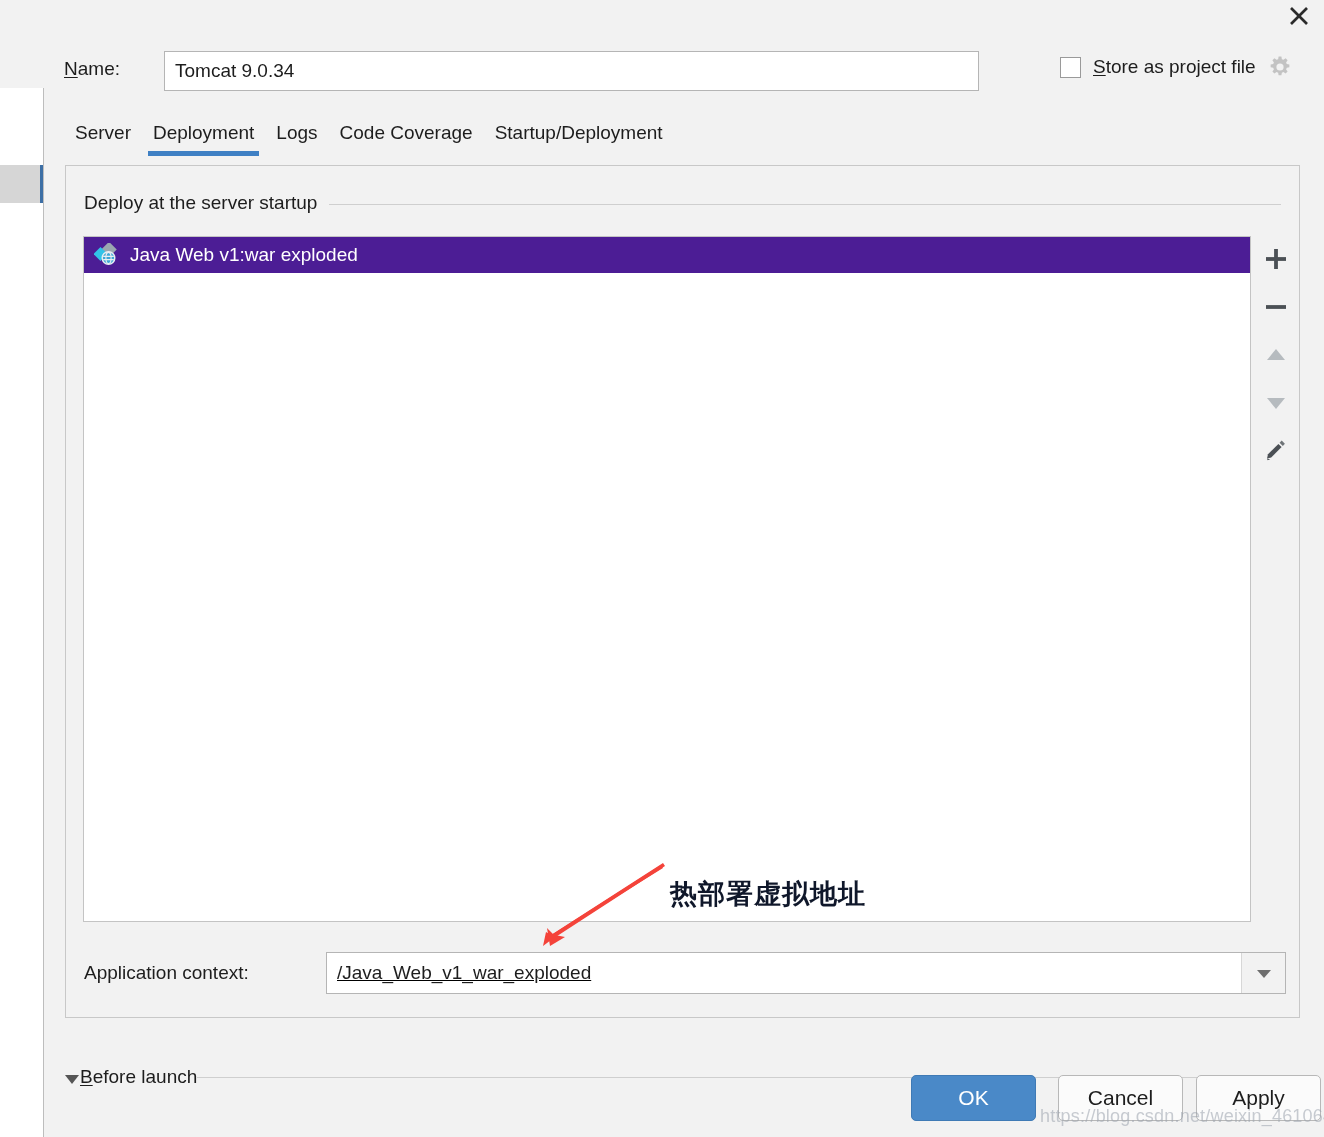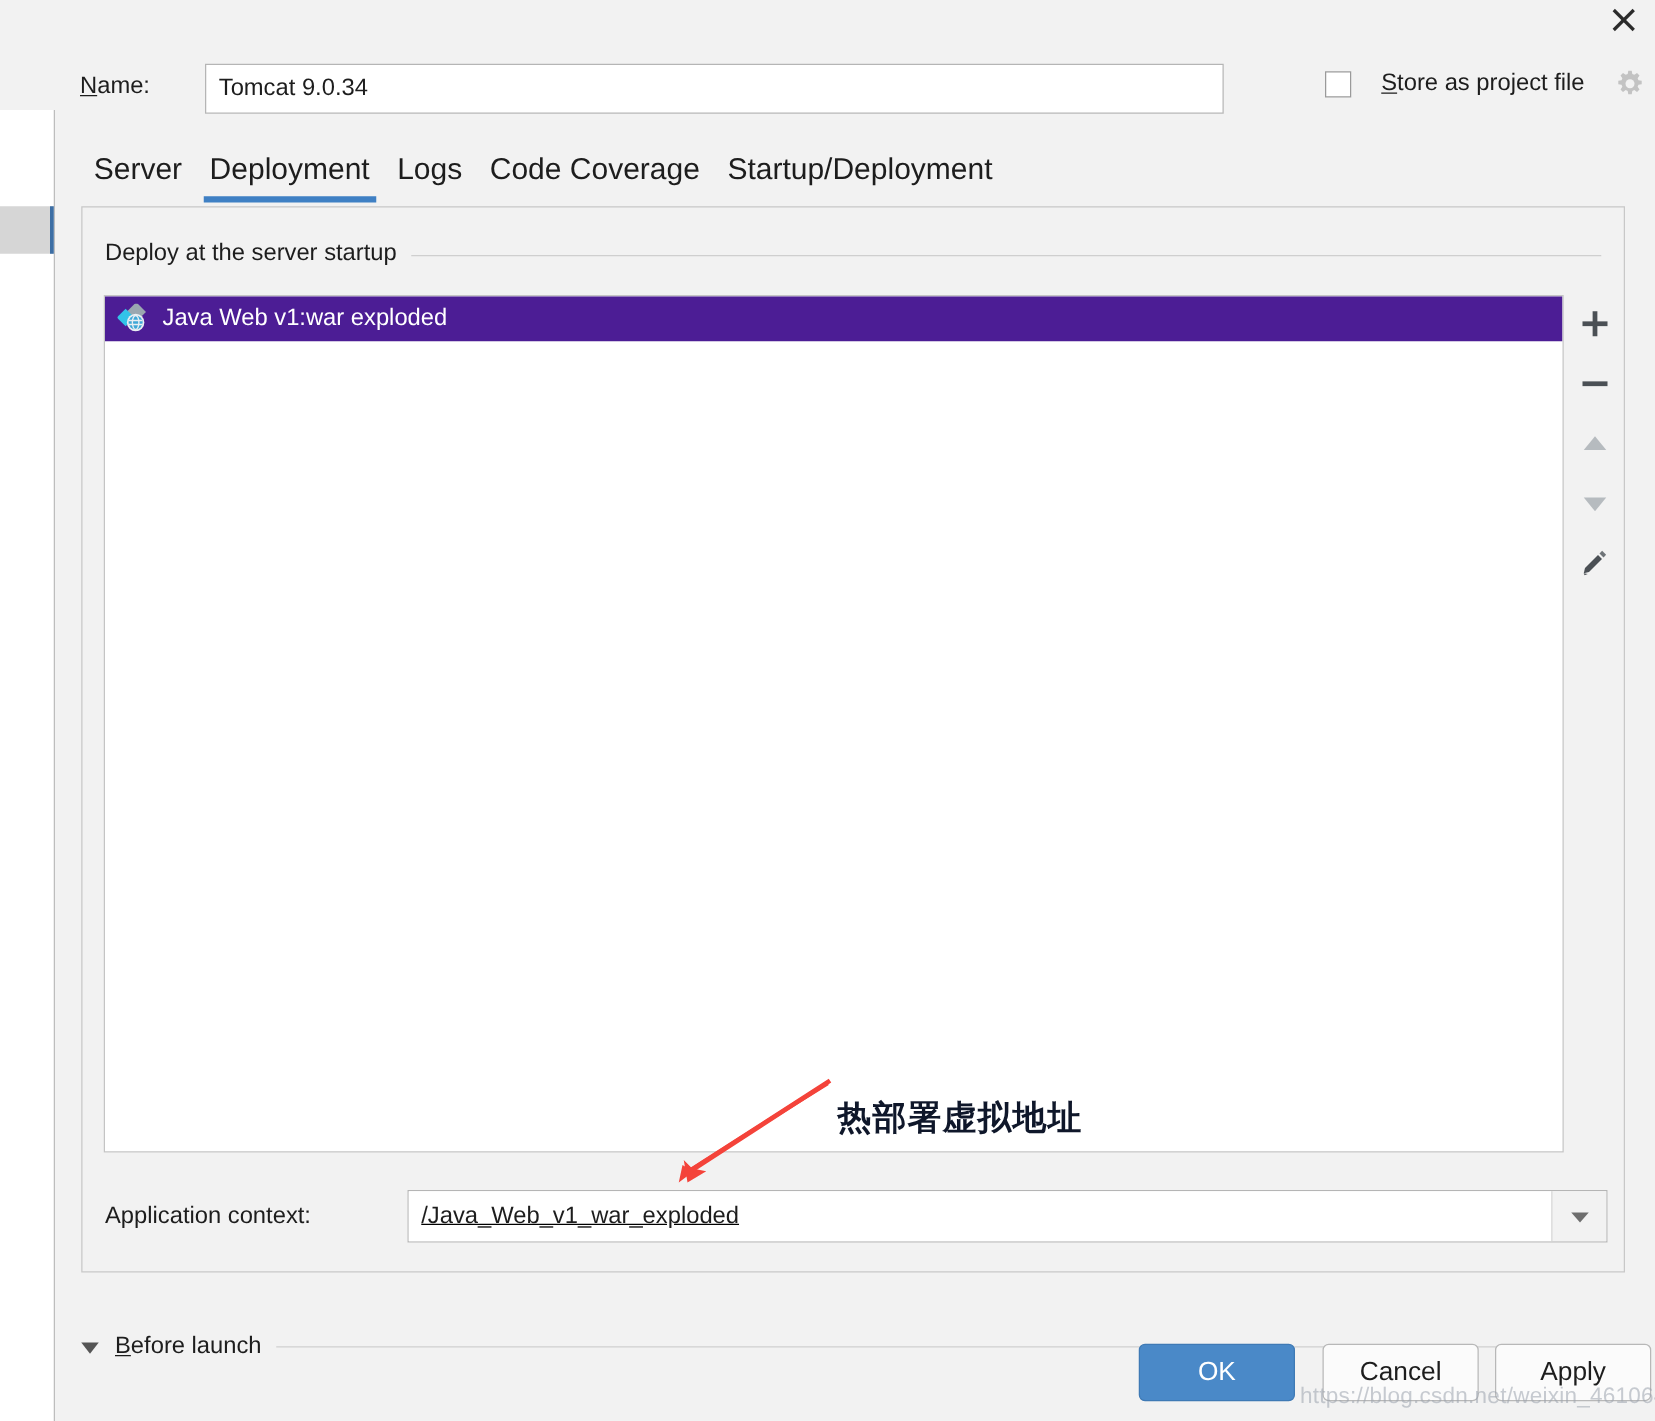--- a/index.html
+++ b/index.html
@@ -60,42 +60,42 @@
     background: #ffffff;
     border: 1px solid #b5b5b5;
     font-size: 19px; color: #1d1d1d;
     padding: 0 10px;
     display: flex; align-items: center;
     font-family: "Liberation Sans", sans-serif;
   }
 
   .store-wrap {
     position: absolute; left: 1060px; top: 55px;
-    display: flex; align-items: center; gap: 24px;
+    display: flex; align-items: center; gap: 12px;
   }
   .checkbox {
     width: 21px; height: 21px;
     border: 1px solid #9a9a9a;
     background: #ffffff;
     flex: 0 0 auto;
   }
   .store-label {
     font-size: 19px; color: #1d1d1d; white-space: nowrap;
   }
   .store-label u { text-decoration: underline; text-underline-offset: 2px; }
   .gear-icon { flex: 0 0 auto; width: 24px; height: 24px; }
 
   
   .tabbar {
     position: absolute; left: 64px; top: 122px;
     height: 38px;
     display: flex; align-items: flex-start; gap: 0px;
   }
   .tab {
-    font-size: 24px; color: #1d1d1d;
+    font-size: 19px; color: #1d1d1d;
     padding: 0 11px 12px 11px;
     position: relative;
     white-space: nowrap;
     cursor: default;
   }
   .tab.active::after {
     content: "";
     position: absolute; left: 6px; right: 6px; bottom: 0;
     height: 5px; background: #3f80c4;
   }
@@ -195,21 +195,21 @@
   .annot-arrow {
     position: absolute; left: 525px; top: 862px;
     width: 150px; height: 90px;
     pointer-events: none;
   }
 
   
   .before-launch {
     position: absolute; left: 64px; top: 1060px;
     width: 1236px; height: 34px;
-    display: flex; align-items: center; gap: 12px;
+    display: flex; align-items: center; gap: 0;
   }
   .bl-tri { width: 16px; height: 12px; flex: 0 0 auto; }
   .bl-label {
     font-size: 19px; color: #1d1d1d; white-space: nowrap;
   }
   .bl-label u { text-decoration: underline; text-underline-offset: 2px; }
   .bl-line { flex: 1 1 auto; height: 1px; background: #cfcfcf; }
 
   
   .footer {

